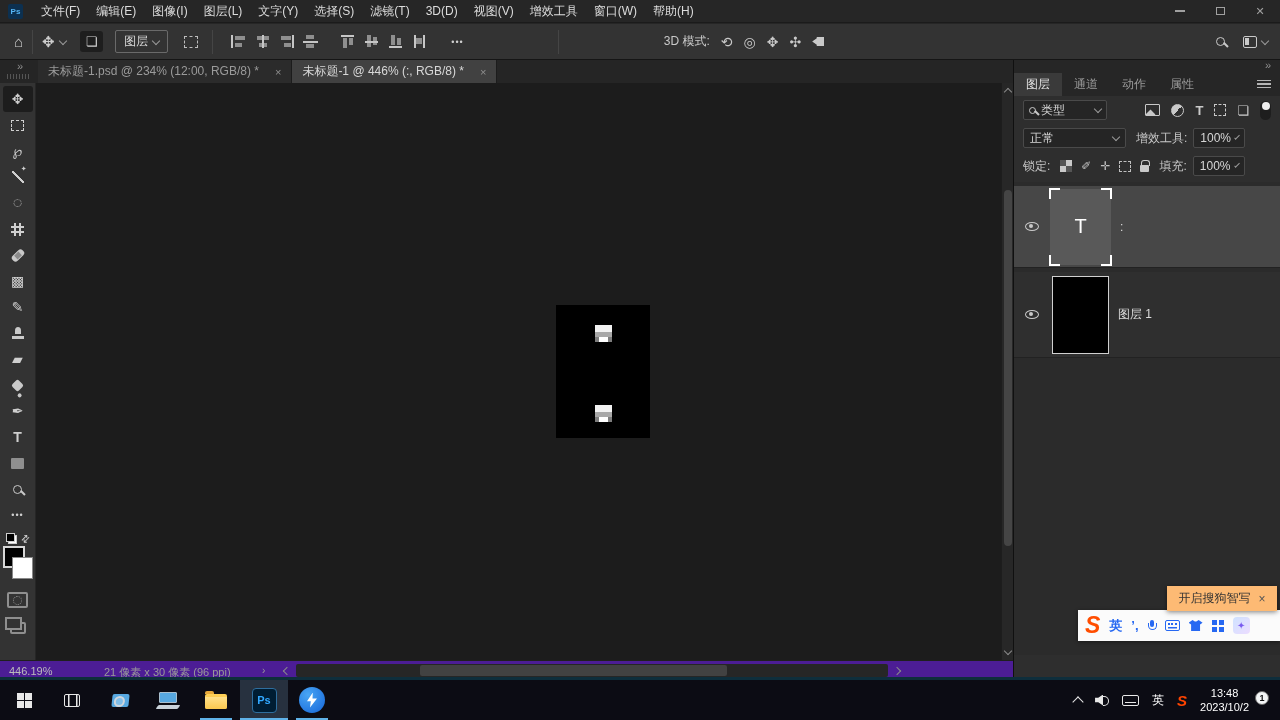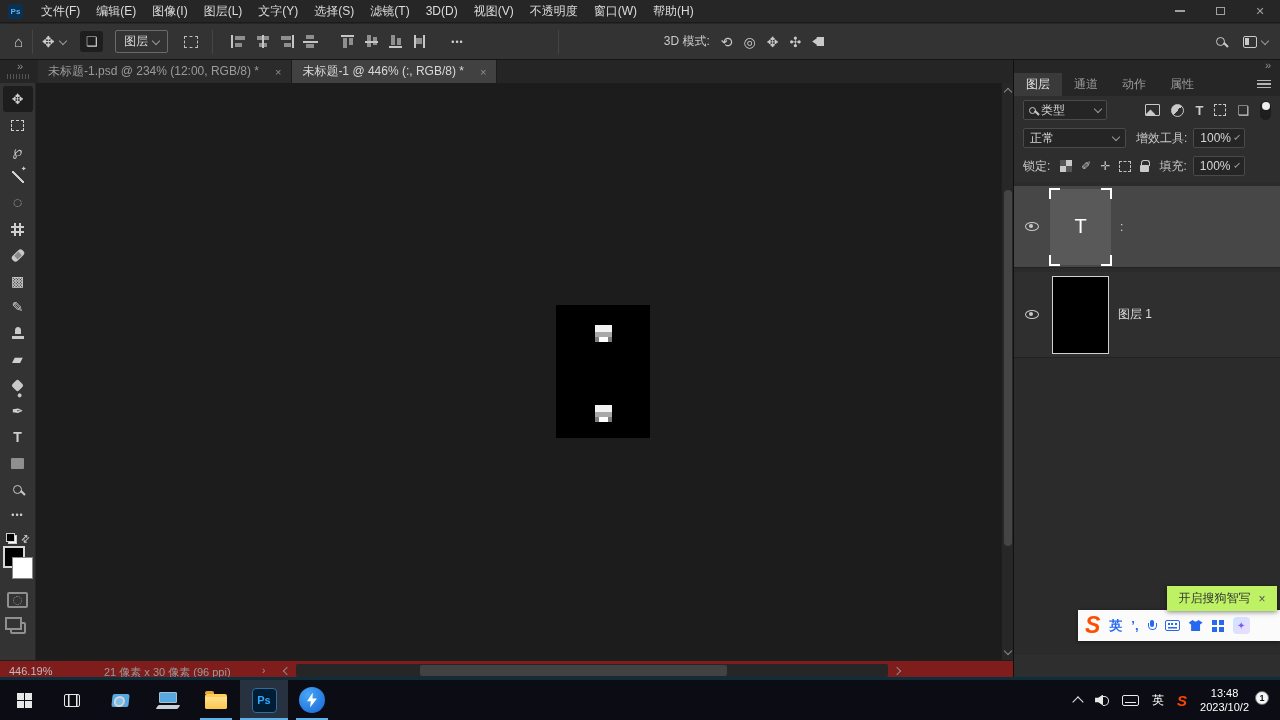--- a/index.html
+++ b/index.html
@@ -84,21 +84,21 @@
 .docimg{position:absolute;left:520px;top:222px;width:94px;height:133px;background:#000}
 .pix{position:absolute;width:17px;height:17px;background:#f2f2f2}
 .pix::before{content:"";position:absolute;left:0;top:7px;width:17px;height:5px;background:#a8a8a8}
 .pix::after{content:"";position:absolute;bottom:0;left:0;width:17px;height:5px;background:linear-gradient(90deg,#7d7d7d 0 4px,#fff 4px 13px,#7d7d7d 13px)}
 .vscroll{left:1001px;top:83px;width:12px;height:577px;background:#272727;border-left:1px solid #1d1d1d}
 .vthumb{position:absolute;left:2px;top:107px;width:8px;height:356px;background:#454545;border-radius:4px}
 .scrollchev{position:absolute;width:6px;height:6px;border-right:1.3px solid #8a8a8a;border-bottom:1.3px solid #8a8a8a}
 .vup{left:3px;top:6px;transform:rotate(-135deg)}
 .vdn{left:3px;bottom:6px;transform:rotate(45deg)}
 
-.statusbar{left:0;top:660px;width:1013px;height:20px;background:#7f1d1d;border-top:1px solid #1f1f1f;font-size:11px}
+.statusbar{left:0;top:660px;width:1013px;height:20px;background:#4c1d95;border-top:1px solid #1f1f1f;font-size:11px}
 .statzoom{position:absolute;left:9px;top:4px;color:#bcbcbc}
 .statdoc{position:absolute;left:104px;top:4px;color:#9a9a9a}
 .statmenu{position:absolute;left:262px;top:4px;color:#9a9a9a;font-size:10px}
 .hleft{left:284px;top:7px;transform:rotate(135deg)}
 .htrack{position:absolute;left:296px;top:3px;width:592px;height:13px;background:#262626;border-radius:2px}
 .hthumb{position:absolute;left:124px;top:1px;width:307px;height:11px;background:#424242;border-radius:2px}
 .hright{left:894px;top:7px;transform:rotate(-45deg)}
 
 .panel{left:1013px;top:60px;width:267px;height:620px;background:#2e2e2e;border-left:1px solid #101010}
 .phead{height:13px;background:#262626;position:relative}
@@ -148,21 +148,21 @@
 .fxtxt{font-size:11px;font-style:italic;color:#aaa}
 .maskic{width:14px;height:11px;background:#9e9e9e;border-radius:1px;position:relative}
 .maskic::after{content:"";position:absolute;left:4px;top:2.5px;width:6px;height:6px;background:#2e2e2e;border-radius:50%}
 .adjic2{width:12px;height:12px;border-radius:50%;border:1.3px solid #9e9e9e;background:linear-gradient(135deg,#9e9e9e 50%,transparent 50%)}
 .foldic{width:15px;height:10px;background:#9e9e9e;border-radius:1px;position:relative;margin-top:3px}
 .foldic::before{content:"";position:absolute;top:-3px;left:0;width:6px;height:3px;background:#9e9e9e;border-radius:1px 1px 0 0}
 .plusic{width:13px;height:13px;border:1.5px solid #9e9e9e;border-radius:2px;display:flex;align-items:center;justify-content:center;font-size:11px;line-height:1;color:#9e9e9e}
 .trashic{width:11px;height:10px;border:1.5px solid #9e9e9e;border-top:none;border-radius:0 0 2px 2px;position:relative;margin-top:4px}
 .trashic::before{content:"";position:absolute;top:-3.5px;left:-3px;width:15px;height:1.5px;background:#9e9e9e}
 
-.tooltip{left:1167px;top:586px;width:110px;height:25px;background:#bef264;color:#333;font-size:12px;display:flex;align-items:center;justify-content:center;gap:8px;box-shadow:0 1px 5px rgba(0,0,0,.5);z-index:6}
+.tooltip{left:1167px;top:586px;width:110px;height:25px;background:#fdba74;color:#333;font-size:12px;display:flex;align-items:center;justify-content:center;gap:8px;box-shadow:0 1px 5px rgba(0,0,0,.5);z-index:6}
 .tooltip .x{color:#555;font-size:12px}
 .sogoubar{left:1078px;top:610px;width:202px;height:31px;background:#fbfbfb;display:flex;align-items:center;gap:9px;padding:0 7px;box-shadow:0 1px 4px rgba(0,0,0,.45);z-index:5}
 .sgS{font-size:23px;font-weight:800;font-style:italic;color:#ff4d00;line-height:1}
 .sgtxt{color:#2668f2;font-weight:bold;font-size:13px}
 .sgmic{width:8px;height:11px;position:relative}
 .sgmic::before{content:"";position:absolute;left:2px;top:0;width:4px;height:7px;background:#2668f2;border-radius:2px}
 .sgmic::after{content:"";position:absolute;left:0;top:3px;width:7px;height:6px;border:1.4px solid #2668f2;border-top:none;border-radius:0 0 5px 5px}
 .sgkb{width:15px;height:11px;border:1.4px solid #2668f2;border-radius:2px;background:linear-gradient(#2668f2,#2668f2) 2px 2px/2px 2px no-repeat,linear-gradient(#2668f2,#2668f2) 5.5px 2px/2px 2px no-repeat,linear-gradient(#2668f2,#2668f2) 9px 2px/2px 2px no-repeat,linear-gradient(#2668f2,#2668f2) 2px 6px/9px 1.5px no-repeat}
 .sgshirt{width:14px;height:11px;background:#2668f2;clip-path:polygon(28% 0,45% 14%,55% 14%,72% 0,100% 25%,82% 42%,82% 100%,18% 100%,18% 42%,0 25%)}
 .sggrid{width:12px;height:12px;background:linear-gradient(#2668f2,#2668f2) 0 0/5px 5px no-repeat,linear-gradient(#2668f2,#2668f2) 7px 0/5px 5px no-repeat,linear-gradient(#2668f2,#2668f2) 0 7px/5px 5px no-repeat,linear-gradient(#2668f2,#2668f2) 7px 7px/5px 5px no-repeat}
@@ -208,21 +208,21 @@
     <span class="ps-badge">Ps</span>
     <span class="menu">文件(F)</span>
     <span class="menu">编辑(E)</span>
     <span class="menu">图像(I)</span>
     <span class="menu">图层(L)</span>
     <span class="menu">文字(Y)</span>
     <span class="menu">选择(S)</span>
     <span class="menu">滤镜(T)</span>
     <span class="menu">3D(D)</span>
     <span class="menu">视图(V)</span>
-    <span class="menu">不透明度</span>
+    <span class="menu">增效工具</span>
     <span class="menu">窗口(W)</span>
     <span class="menu">帮助(H)</span>
     <div class="wincontrols">
       <span class="winbtn">
           <span class="minbar"></span>
         </span>
       <span class="winbtn">
           <span class="restsq"></span>
         </span>
       <span class="winbtn closex">✕</span>

